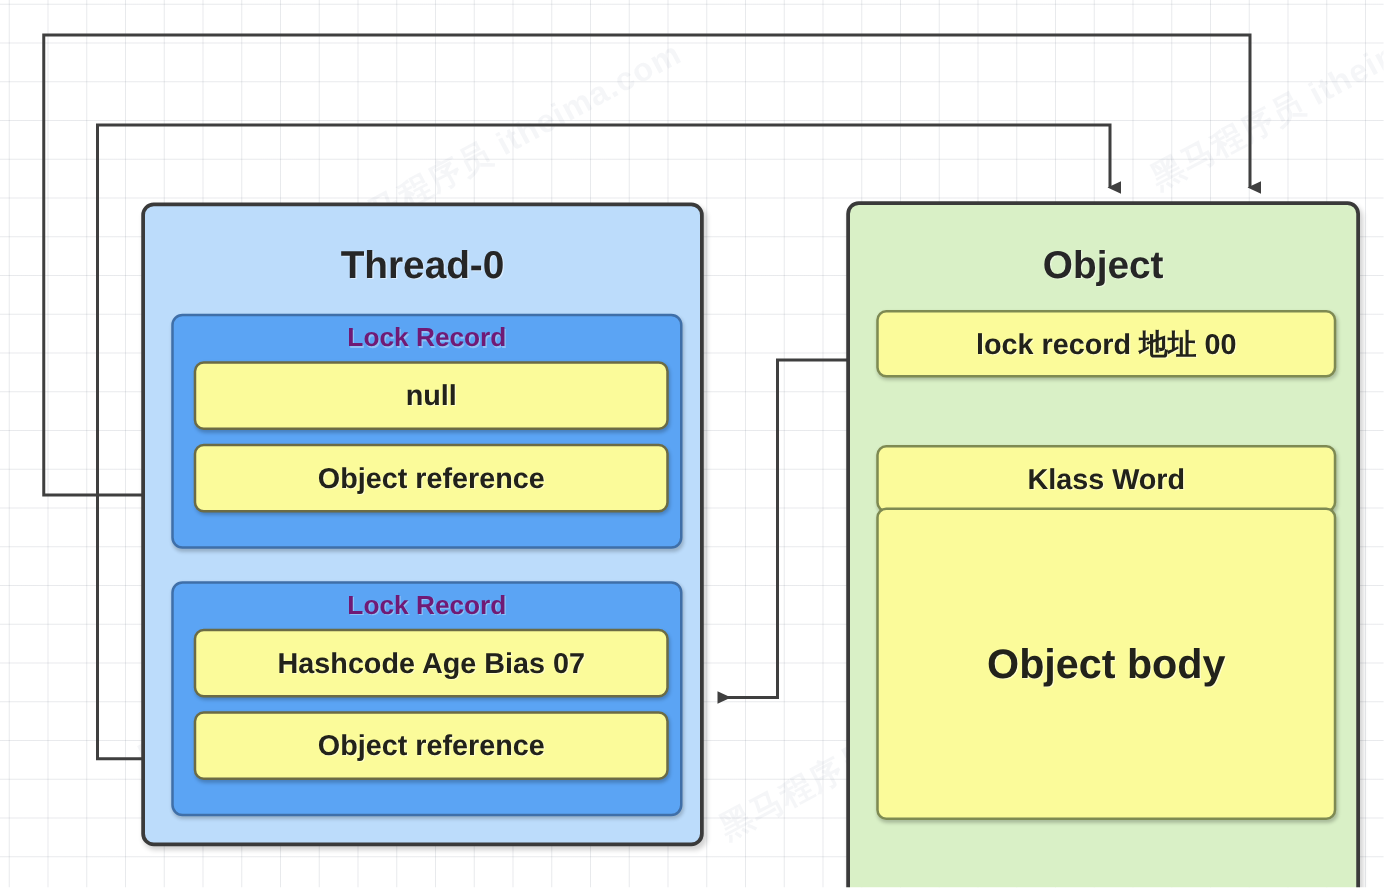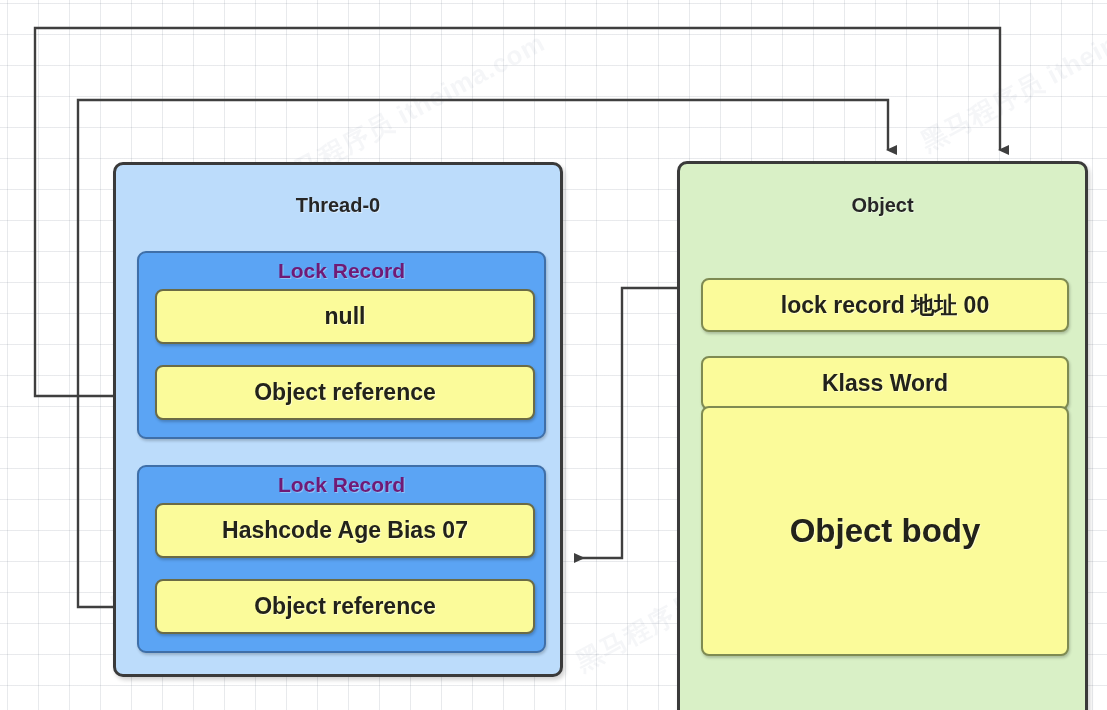--- a/index.html
+++ b/index.html
@@ -63,21 +63,21 @@
     box-sizing: border-box;
     border: 3px solid #3a3a3a;
     border-radius: 10px;
     box-shadow: 2px 3px 4px rgba(0,0,0,0.18);
   }
   .panel-title {
     position: absolute;
     left: 0;
     right: 0;
     text-align: center;
-    font-size: 20px;
+    font-size: 31px;
     font-weight: bold;
     color: #262626;
     text-shadow: 1px 1px 0 rgba(255,255,255,0.45);
   }
 
   #thread-panel {
     left: 113px;
     top: 162px;
     width: 450px;
     height: 515px;
@@ -135,29 +135,29 @@
     box-shadow: 1px 2px 3px rgba(0,0,0,0.22);
   }
 
   .lr-cell {
     left: 16px;
     width: 380px;
     height: 55px;
     font-size: 23px;
   }
   .lr-cell.row1 { top: 36px; }
-  .lr-cell.row2 { top: 112px; }
+  .lr-cell.row2 { top: 102px; }
 
   .obj-cell {
     left: 21px;
     width: 368px;
     font-size: 23px;
     border-color: #7e8a52;
   }
-  #obj-lockrecord { top: 114px; height: 54px; }
+  #obj-lockrecord { top: 84px; height: 54px; }
   #obj-klassword  { top: 174px; height: 54px; margin-top: 18px; }
   #obj-body       { top: 242px; height: 250px; font-size: 33px; }
 </style>
 </head>
 <body>
 
 <div id="canvas">
 
   <div class="wm-layer">
     <div class="wm" style="left:255px; top:95px;">黑马程序员 itheima.com</div>

